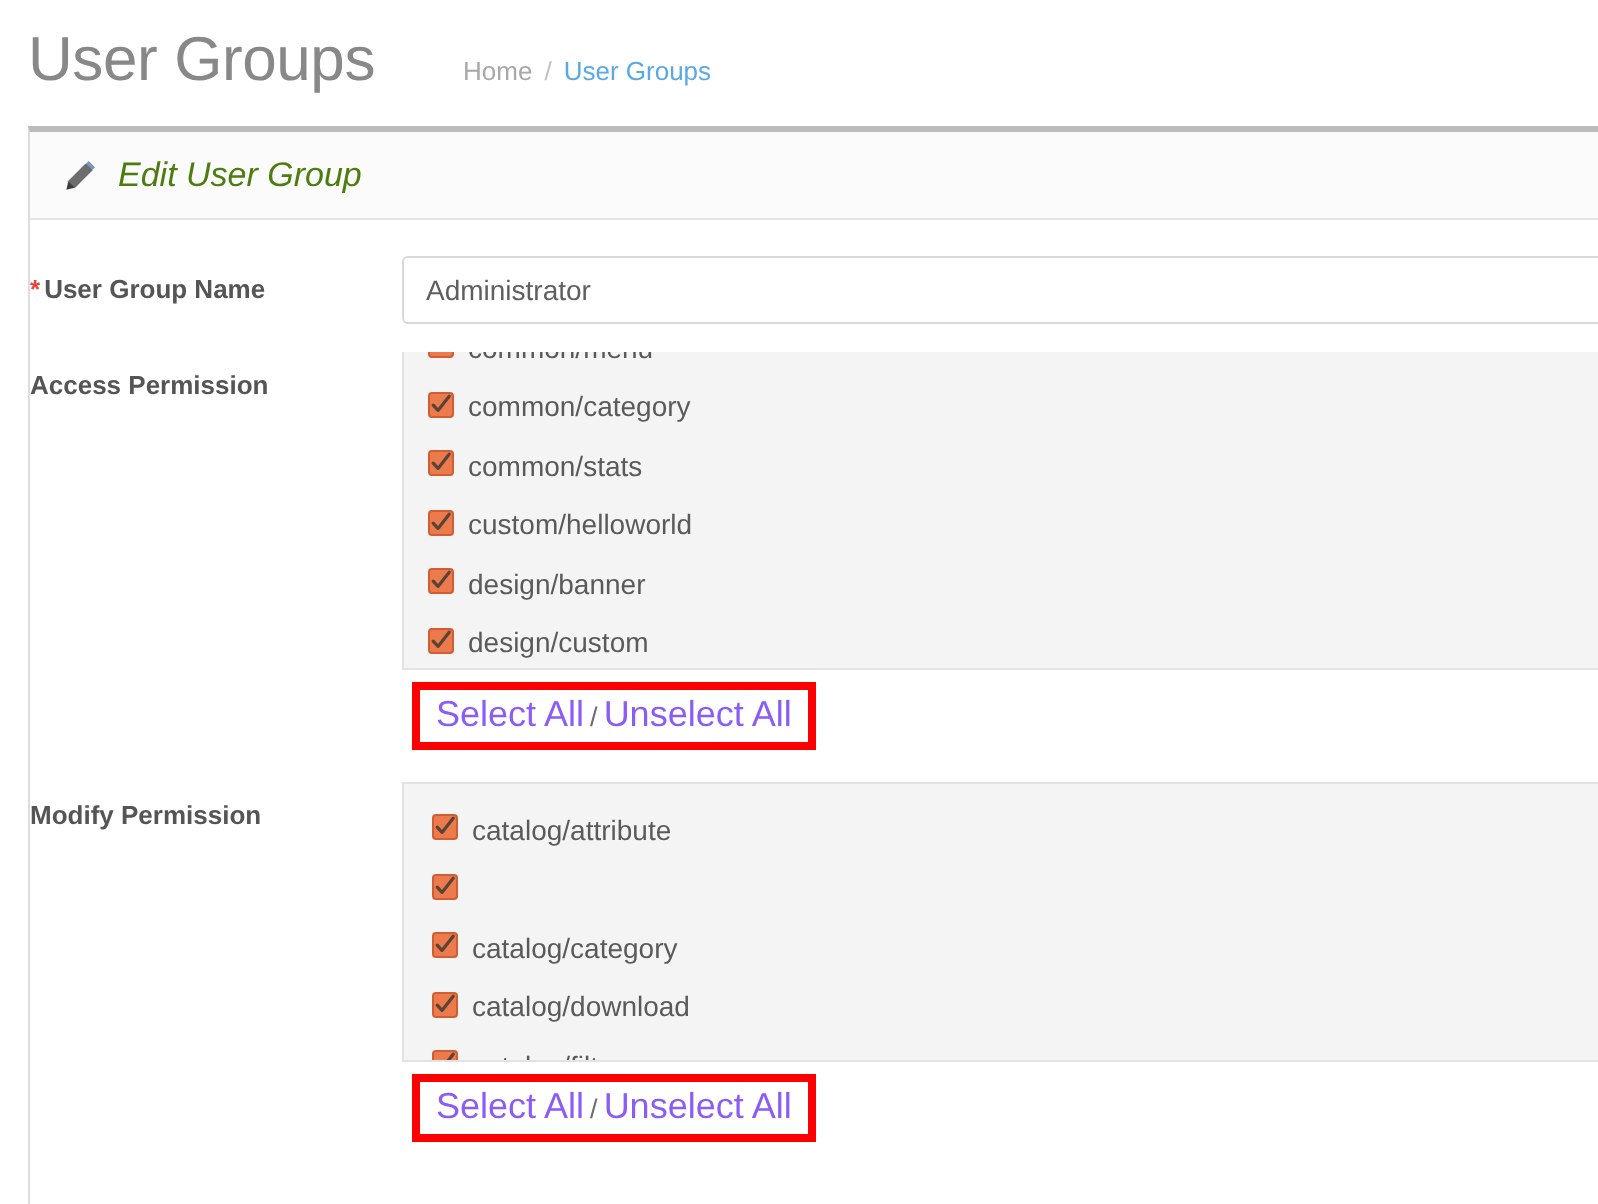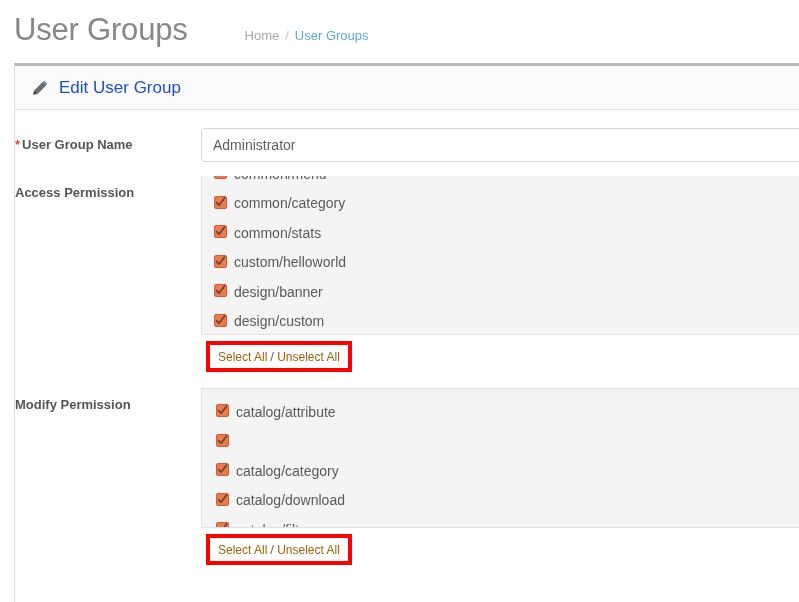--- a/index.html
+++ b/index.html
@@ -13,21 +13,21 @@
     font-family: "Liberation Sans", sans-serif;
     overflow: hidden;
     position: relative;
   }
 
   
   .page-head {
     padding: 14px 0 0 14px;
     display: flex;
     align-items: baseline;
-    gap: 14px;
+    gap: 1px;
     height: 48px;
     box-sizing: border-box;
   }
   .page-title {
     font-size: 31px;
     font-weight: 400;
     color: #888888;
     letter-spacing: -0.2px;
     line-height: 1;
   }
@@ -69,22 +69,23 @@
     border-bottom: 1px solid #e4e4e4;
     height: 44px;
     display: flex;
     align-items: center;
     padding-left: 17px;
     box-sizing: border-box;
     gap: 10px;
   }
   .panel-title {
     font-size: 17px;
-    color: #1d4ed8;
+    color: #4d7c0f;
     font-weight: 400;
+    font-style: italic;
   }
   .pencil-icon {
     width: 17px;
     height: 17px;
     display: block;
   }
 
   .panel-body {
     padding: 18px 0 0 0;
   }
@@ -191,23 +192,23 @@
     padding-left: 5px;
   }
   .selectall-inner {
     display: inline-block;
     background: #ffffff;
     border: 4px solid #ff0000;
     padding: 3px 8px 4px 8px;
     line-height: 1;
   }
   .link {
-    color: #a16207;
+    color: #8b5cf6;
     text-decoration: none;
-    font-size: 12px;
+    font-size: 18px;
   }
   .link-sep {
     color: #6b6b6b;
     font-size: 13.5px;
     margin: 0 3px;
   }
 
   .gap-a { height: 14px; }
   .gap-b { height: 16px; }
 </style>

